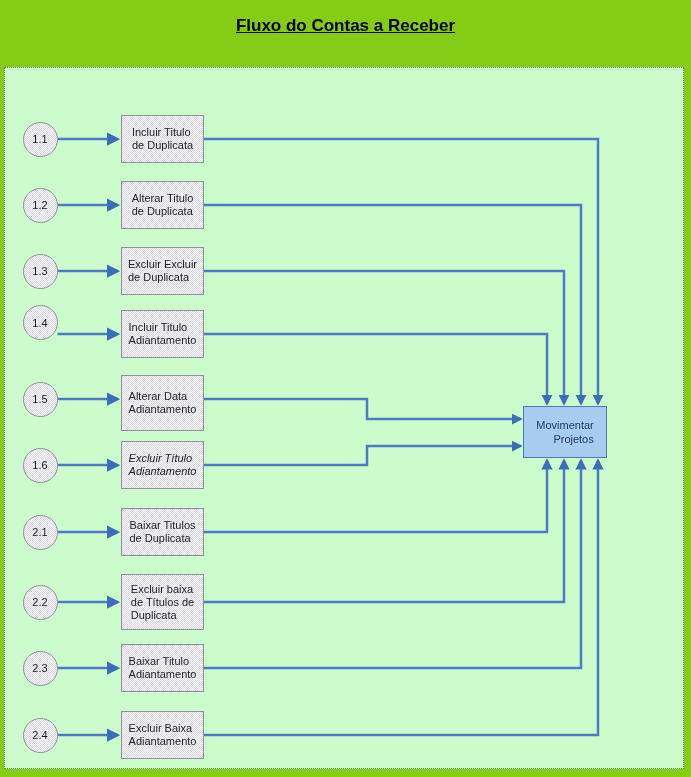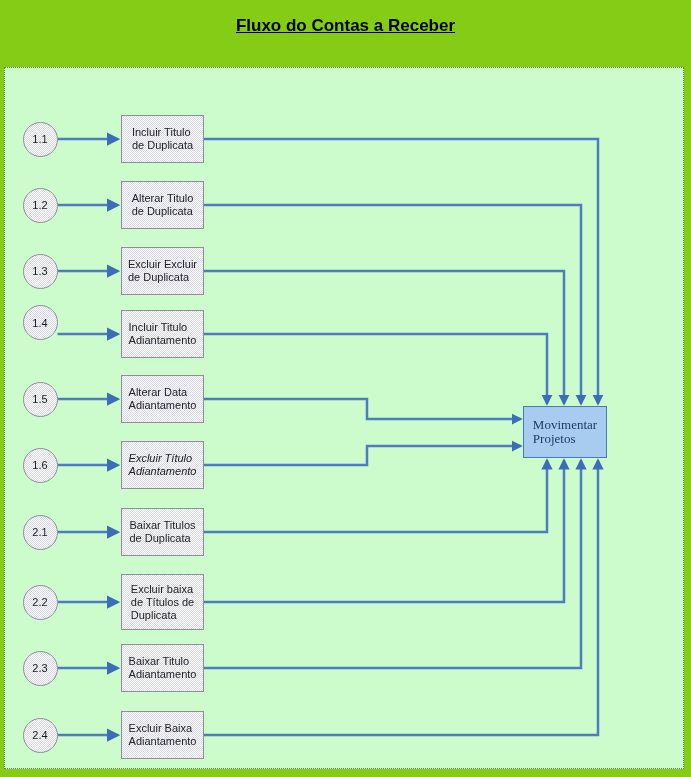--- a/index.html
+++ b/index.html
@@ -32,22 +32,22 @@
   }
   .node{
     position:absolute;border:1px solid #8f8f98;
     display:flex;align-items:center;justify-content:center;
     text-align:left;font-size:11px;line-height:13px;color:#222222;
     white-space:pre-line;box-sizing:border-box;
   }
   .target{
     position:absolute;background:#a8ccf0;border:1px solid #4878b8;
     display:flex;align-items:center;justify-content:center;
-    text-align:left;font-size:13px;line-height:14px;color:#1f3a66;
-    white-space:pre-line;box-sizing:border-box;font-family:Liberation Serif, serif;
+    text-align:right;font-size:11px;line-height:14px;color:#1f3a66;
+    white-space:pre-line;box-sizing:border-box;
   }
 </style>
 </head>
 <body>
 
 <div class="stage" id="stage">
   <h1 class="page-title">Fluxo do Contas a Receber</h1>
   <div class="panel"></div>
   <svg class="edges" id="edges" viewBox="0 0 691 777" xmlns="http://www.w3.org/2000/svg">
       <defs>
@@ -85,21 +85,21 @@
     <div class="circle dither" style="left: 22.5px; top: 187.5px; height: 35px; width: 35px;">1.2</div>
     <div class="node dither" style="left: 121px; top: 181px; width: 83px; height: 48px;">Alterar Titulo
 de Duplicata</div>
     <div class="circle dither" style="left: 22.5px; top: 253.5px; height: 35px; width: 35px;">1.3</div>
     <div class="node dither" style="left: 121px; top: 247px; width: 83px; height: 48px;">Excluir Excluir
 de Duplicata</div>
     <div class="circle dither" style="left: 22.5px; top: 305px; height: 35px; width: 35px; text-align: right;">1.4</div>
     <div class="node dither" style="left: 121px; top: 310px; width: 83px; height: 48px;">Incluir Titulo
 Adiantamento</div>
     <div class="circle dither" style="left: 22.5px; top: 381.5px; height: 35px; width: 35px;">1.5</div>
-    <div class="node dither" style="left: 121px; top: 375px; width: 83px; height: 48px;">Alterar Data
+    <div class="node dither" style="left: 121px; top: 375px; width: 83px; height: 56px;">Alterar Data
 Adiantamento</div>
     <div class="circle dither" style="left: 22.5px; top: 447.5px; height: 35px; width: 35px;">1.6</div>
     <div class="node dither" style="left: 121px; top: 441px; width: 83px; height: 48px; font-style: italic;">Excluir Título
 Adiantamento</div>
     <div class="circle dither" style="left: 22.5px; top: 514.5px; height: 35px; width: 35px;">2.1</div>
     <div class="node dither" style="left: 121px; top: 508px; width: 83px; height: 48px;">Baixar Titulos
 de Duplicata</div>
     <div class="circle dither" style="left: 22.5px; top: 584.5px; height: 35px; width: 35px;">2.2</div>
     <div class="node dither" style="left: 121px; top: 574px; width: 83px; height: 56px;">Excluir baixa
 de Títulos de

